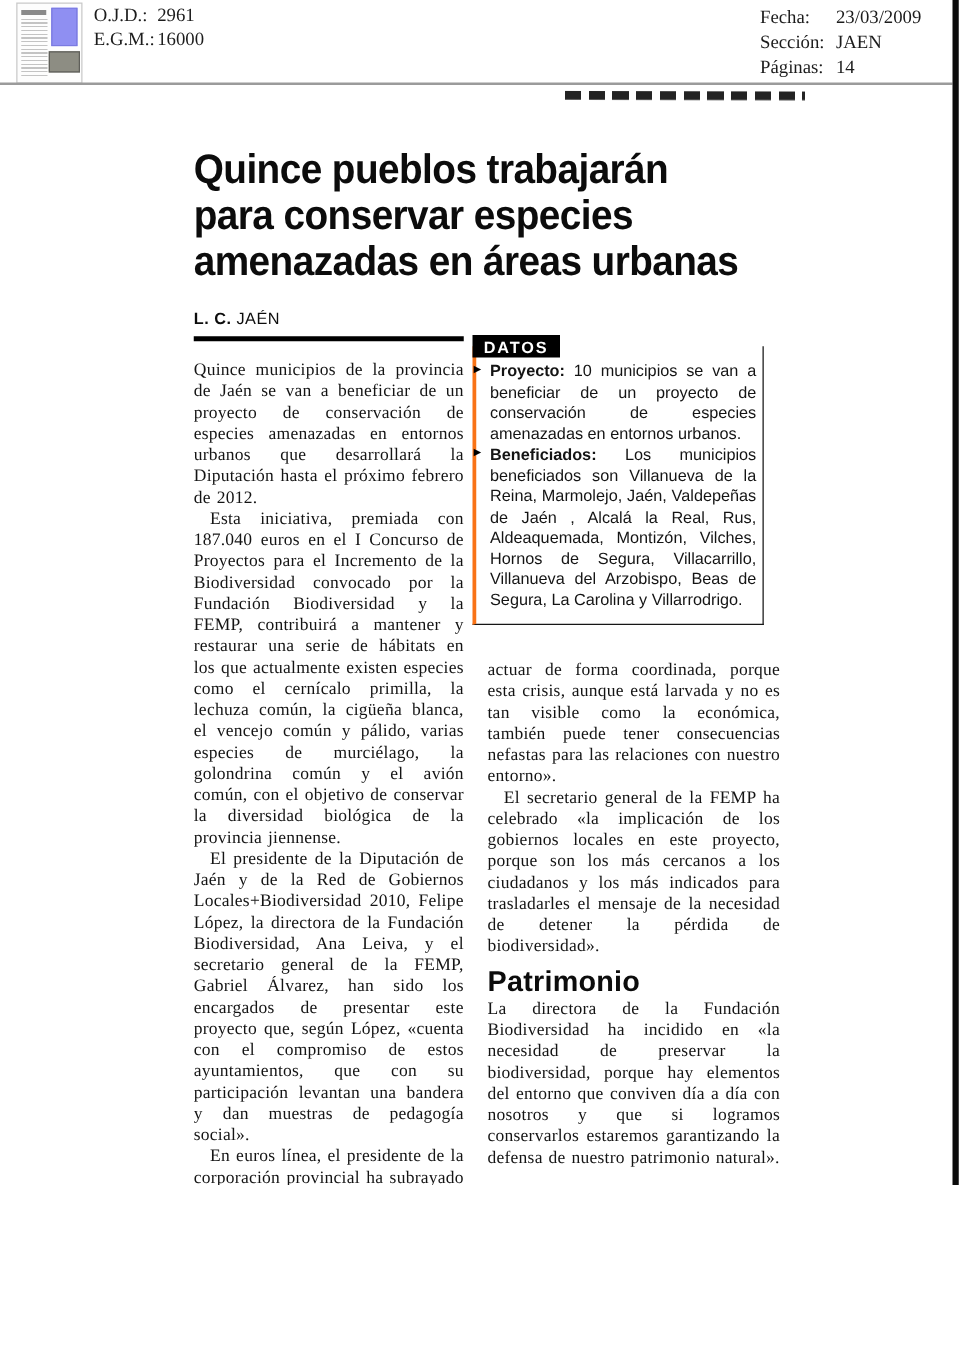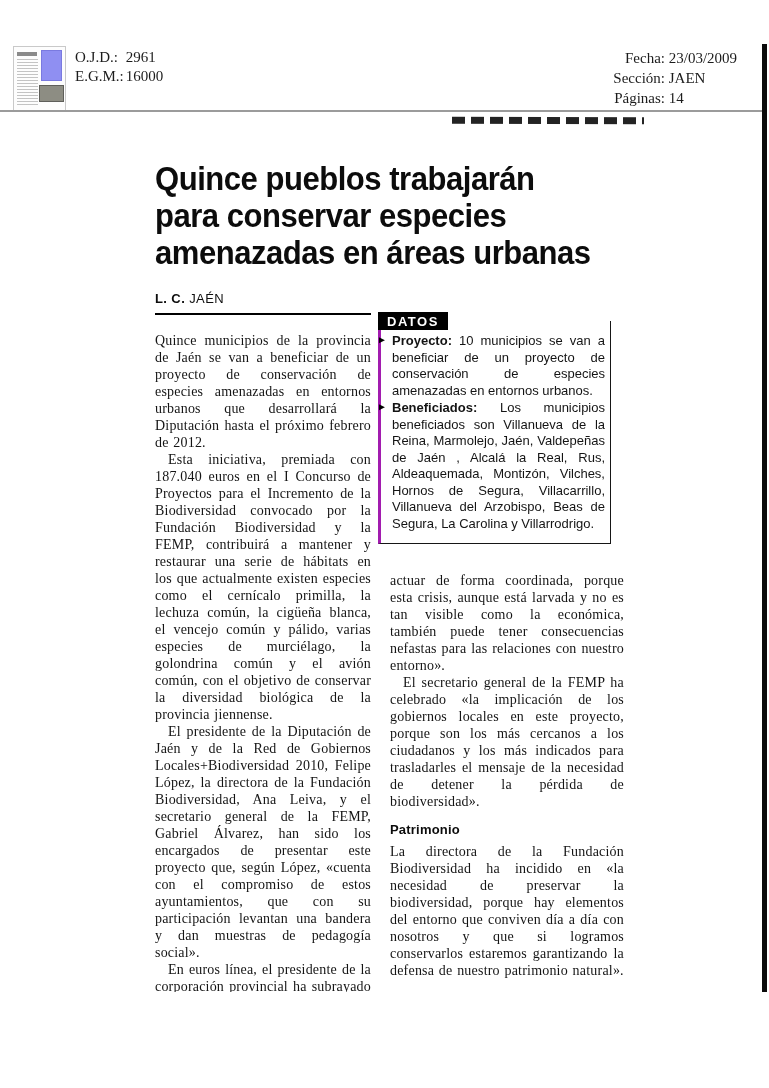--- a/index.html
+++ b/index.html
@@ -1,37 +1,37 @@
 <!DOCTYPE html>
 <html lang="es"><head>
 <meta charset="utf-8">
 <style>
   html,body{margin:0;padding:0;background:#fff;}
   .page{position:relative;width:769px;height:948px;background:#ffffff;overflow:hidden;
-        font-family:"Liberation Serif", serif;color:#111;margin-top:44px;}
+        font-family:"Liberation Serif", serif;color:#111;}
 
   
   .edge-right{position:absolute;left:762px;top:0;width:5px;height:1081px;background:#0b0b0b;}
   .edge-bottom{position:absolute;left:0;top:1080px;width:769px;height:8px;background:#0b0b0b;}
 
   
   .thumb{position:absolute;left:13px;top:2px;width:51px;height:63px;background:#fdfdfd;border:1px solid #c9c9c9;}
   .t-lines{position:absolute;left:3px;top:12px;width:21px;height:46px;
            background:repeating-linear-gradient(180deg,#b5b5b5 0 1px,transparent 1px 3px);opacity:.8;}
   .t-bar{position:absolute;left:3px;top:5px;width:20px;height:4px;background:#8a8a8a;}
   .t-blue{position:absolute;left:27px;top:3px;width:21px;height:31px;background:#8f8ff2;
           box-shadow:inset 0 0 0 1px #7a7ae0;}
   .t-photo{position:absolute;left:25px;top:38px;width:23px;height:15px;background:#8d8d83;border:1px solid #5f5f5a;}
 
   .meta{position:absolute;font-size:15px;line-height:19px;color:#1c1c1c;}
   .left-meta{left:75px;top:4px;}
   .right-meta{left:608px;top:4px;line-height:20px;}
   .meta-label{display:inline-block;}
   .left-meta .meta-label{width:47px;}
-  .right-meta .meta-label{width:57px;text-align:right;}
+  .right-meta .meta-label{width:57px;}
 
   .logo{position:absolute;left:248px;top:2px;width:272px;height:66px;}
   .logo-word{font-weight:bold;font-size:66px;line-height:56px;text-align:center;color:#291e14;
              letter-spacing:3px;transform:scaleX(1.18);transform-origin:50% 0;}
   .logo-bar{position:absolute;left:14px;top:55px;width:250px;height:6px;background:#e65137;}
   .logo-badge{position:absolute;left:104px;top:49px;width:76px;height:15px;background:#10737e;
               display:flex;align-items:center;justify-content:center;
               font-family:"Liberation Sans",sans-serif;font-weight:bold;font-size:8px;
               letter-spacing:4px;color:#dfc391;}
   .header-rule{position:absolute;left:0;top:66px;width:762px;height:2px;background:#9b9b9b;}
@@ -39,37 +39,37 @@
           background:repeating-linear-gradient(90deg,#232323 0 13px,transparent 13px 19px);
           filter:blur(0.6px);transform:rotate(0.15deg);}
 
   
   .headline{position:absolute;left:155px;top:116px;width:500px;margin:0;
             font-family:"Liberation Sans",sans-serif;font-weight:bold;color:#0c0c0c;
             font-size:33px;line-height:37px;letter-spacing:-0.5px;
             transform:scaleX(0.94);transform-origin:0 0;}
   .headline .hl{display:block;}
   .byline{position:absolute;left:155px;top:247px;width:216px;padding-bottom:7px;
-          border-bottom:2px solid #000000;font-family:"Liberation Sans",sans-serif;
+          border-bottom:4px solid #000000;font-family:"Liberation Sans",sans-serif;
           font-size:13px;letter-spacing:0.4px;color:#0d0d0d;}
   .byline-author{font-weight:bold;}
 
   
   .col{position:absolute;font-size:14px;line-height:17px;letter-spacing:0.2px;
        word-spacing:1px;text-align:justify;color:#141414;}
   .col p{margin:0;}
   .col p.indent{text-indent:13px;}
   .col-left{left:155px;top:288px;width:216px;}
   .col-right{left:390px;top:528px;width:234px;}
-  .subhead{font-family:"Liberation Sans",sans-serif;font-weight:bold;font-size:13px;
+  .subhead{font-family:"Liberation Sans",sans-serif;font-weight:bold;font-size:23px;
            letter-spacing:0.2px;margin:11px 0 5px;color:#0c0c0c;}
 
   
   .datos{position:absolute;left:378px;top:277px;width:233px;box-sizing:border-box;
-         border:1px solid #161616;border-top:none;border-left:3px solid #a21caf;
+         border:1px solid #161616;border-top:none;border-left:3px solid #f97316;
          padding:12px 5px 10px 11px;background:#fff;}
   .datos-title{position:absolute;top:-9px;left:-3px;background:#000;color:#fff;
                font-family:"Liberation Sans",sans-serif;font-weight:bold;font-size:13px;
                line-height:1;padding:3px 9px 2px;letter-spacing:1.5px;}
   .datos-item{position:relative;font-family:"Liberation Sans",sans-serif;font-size:13px;
               line-height:16.5px;text-align:justify;color:#141414;margin-bottom:1px;}
   .datos-item .arrow{position:absolute;left:-15px;top:2px;font-size:10px;line-height:1;color:#000;}
 </style>
 </head>
 <body>

